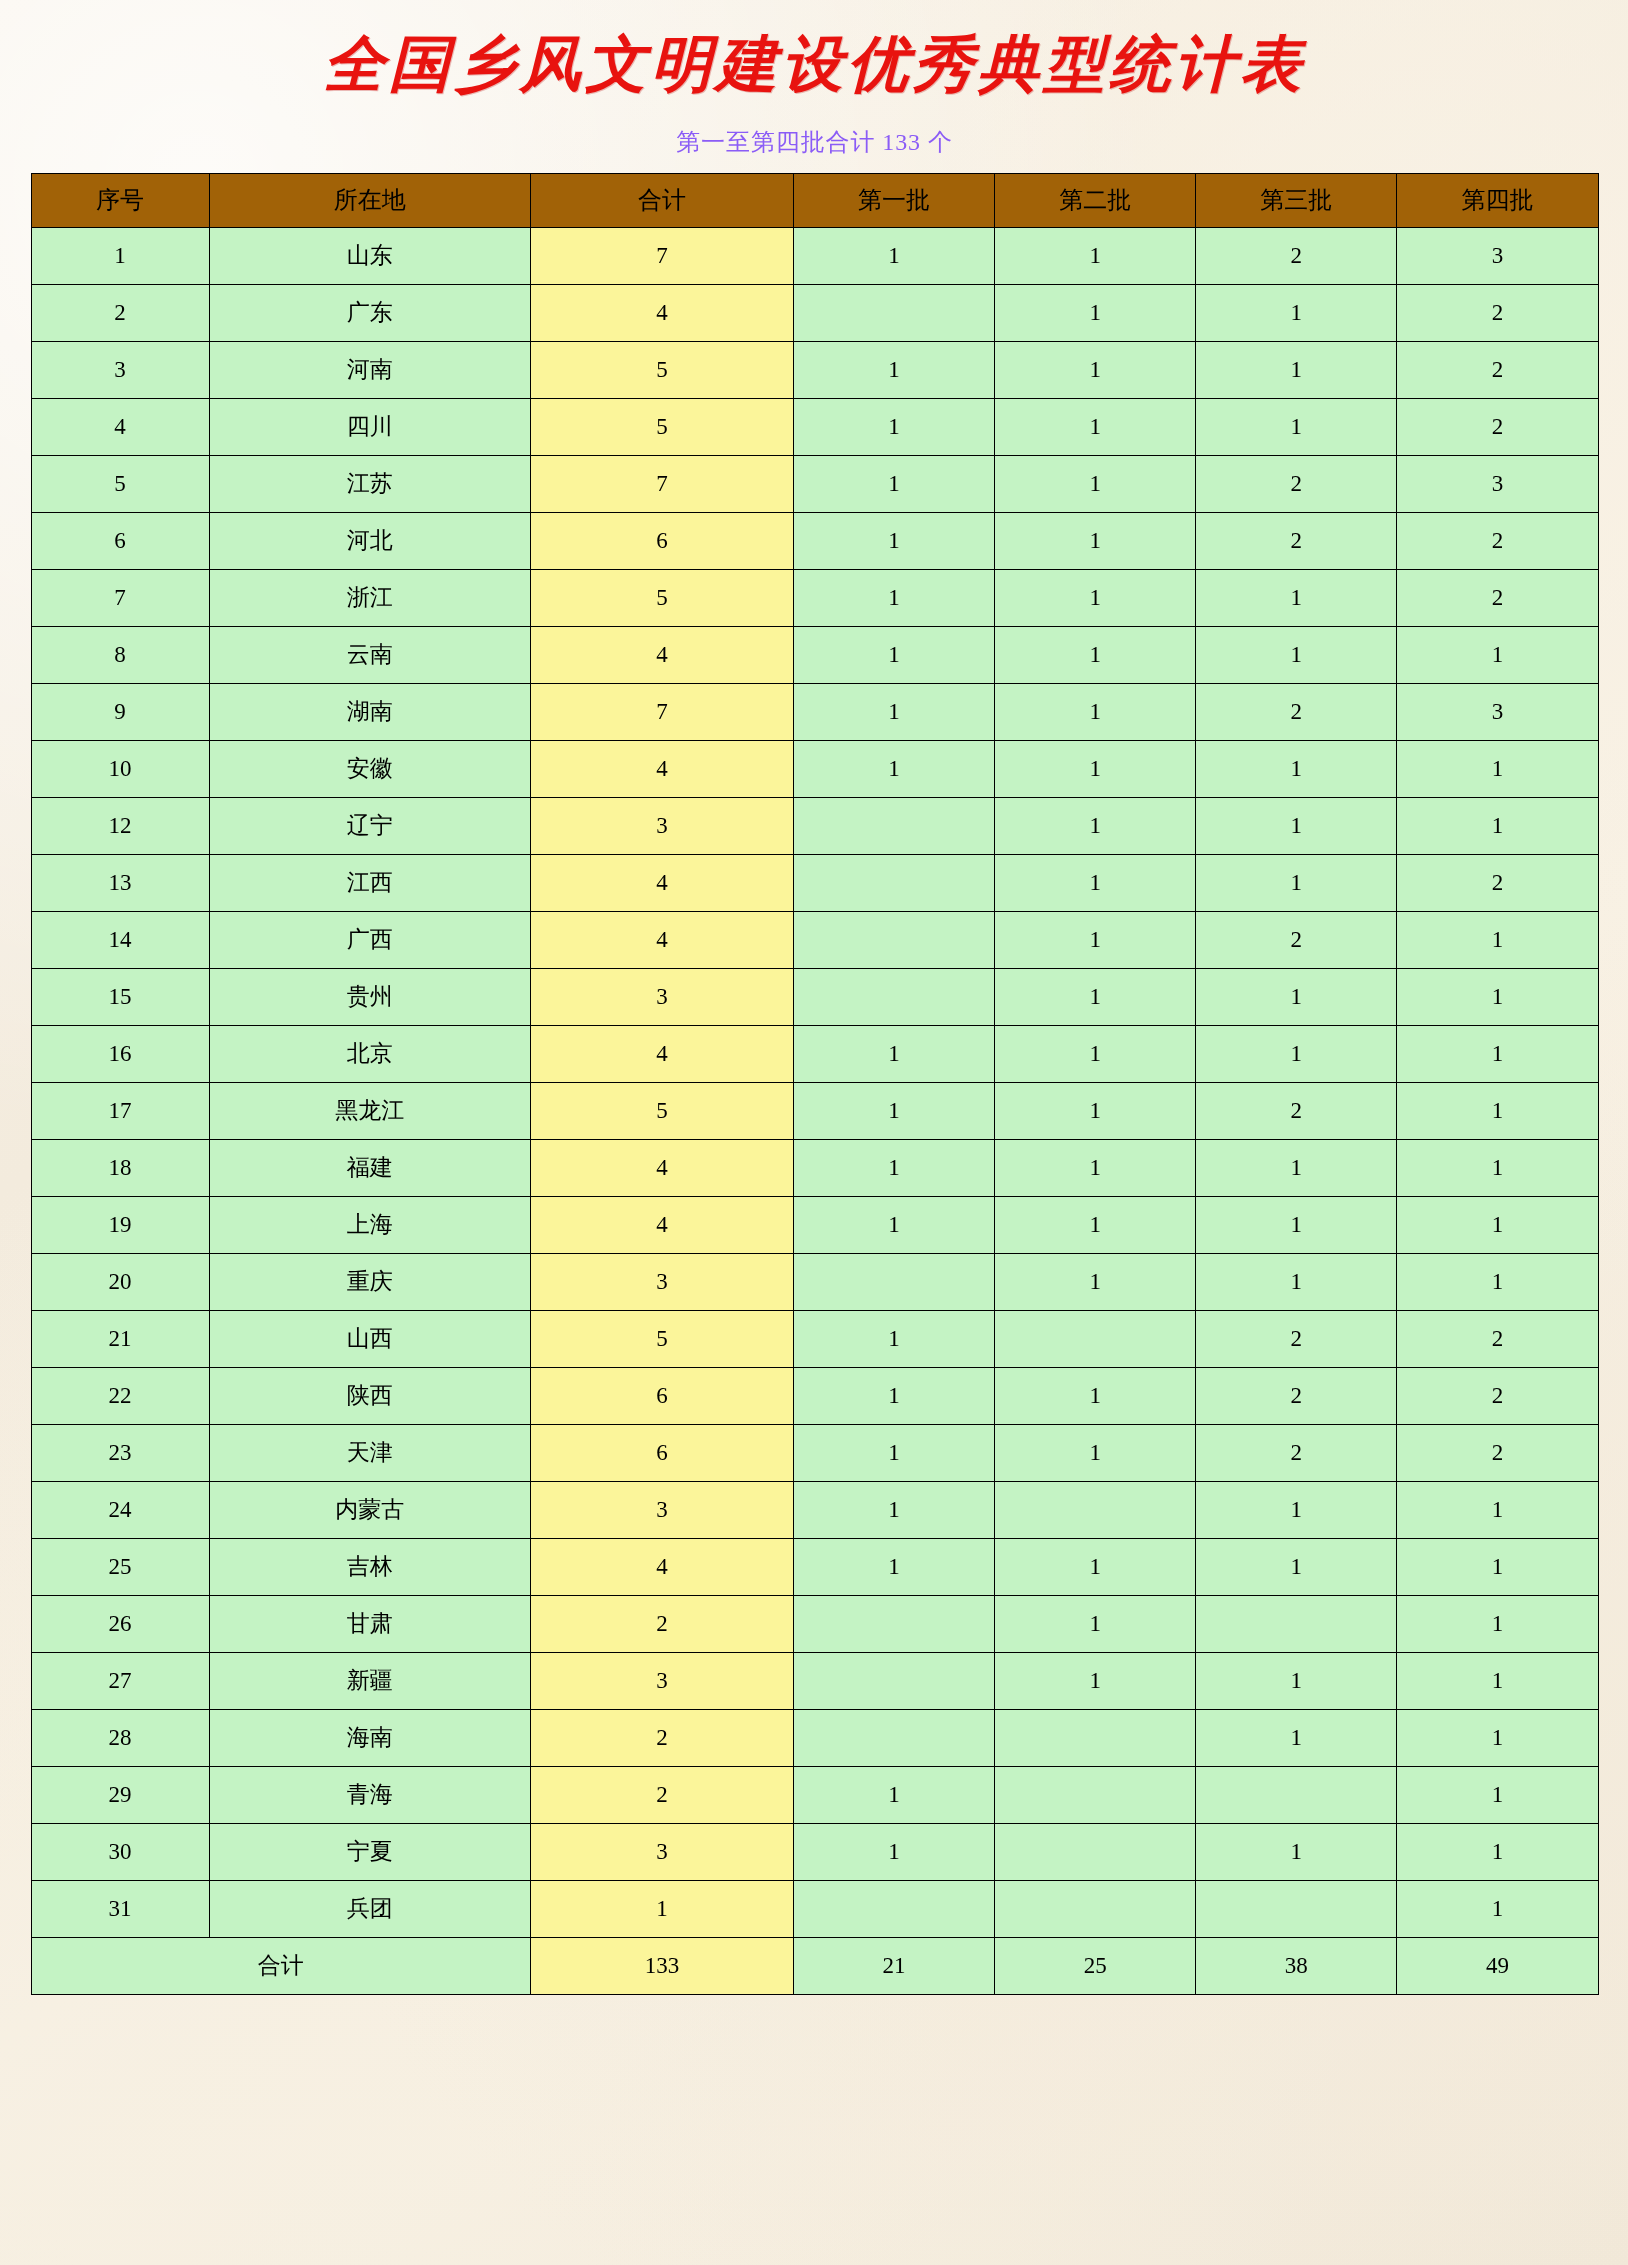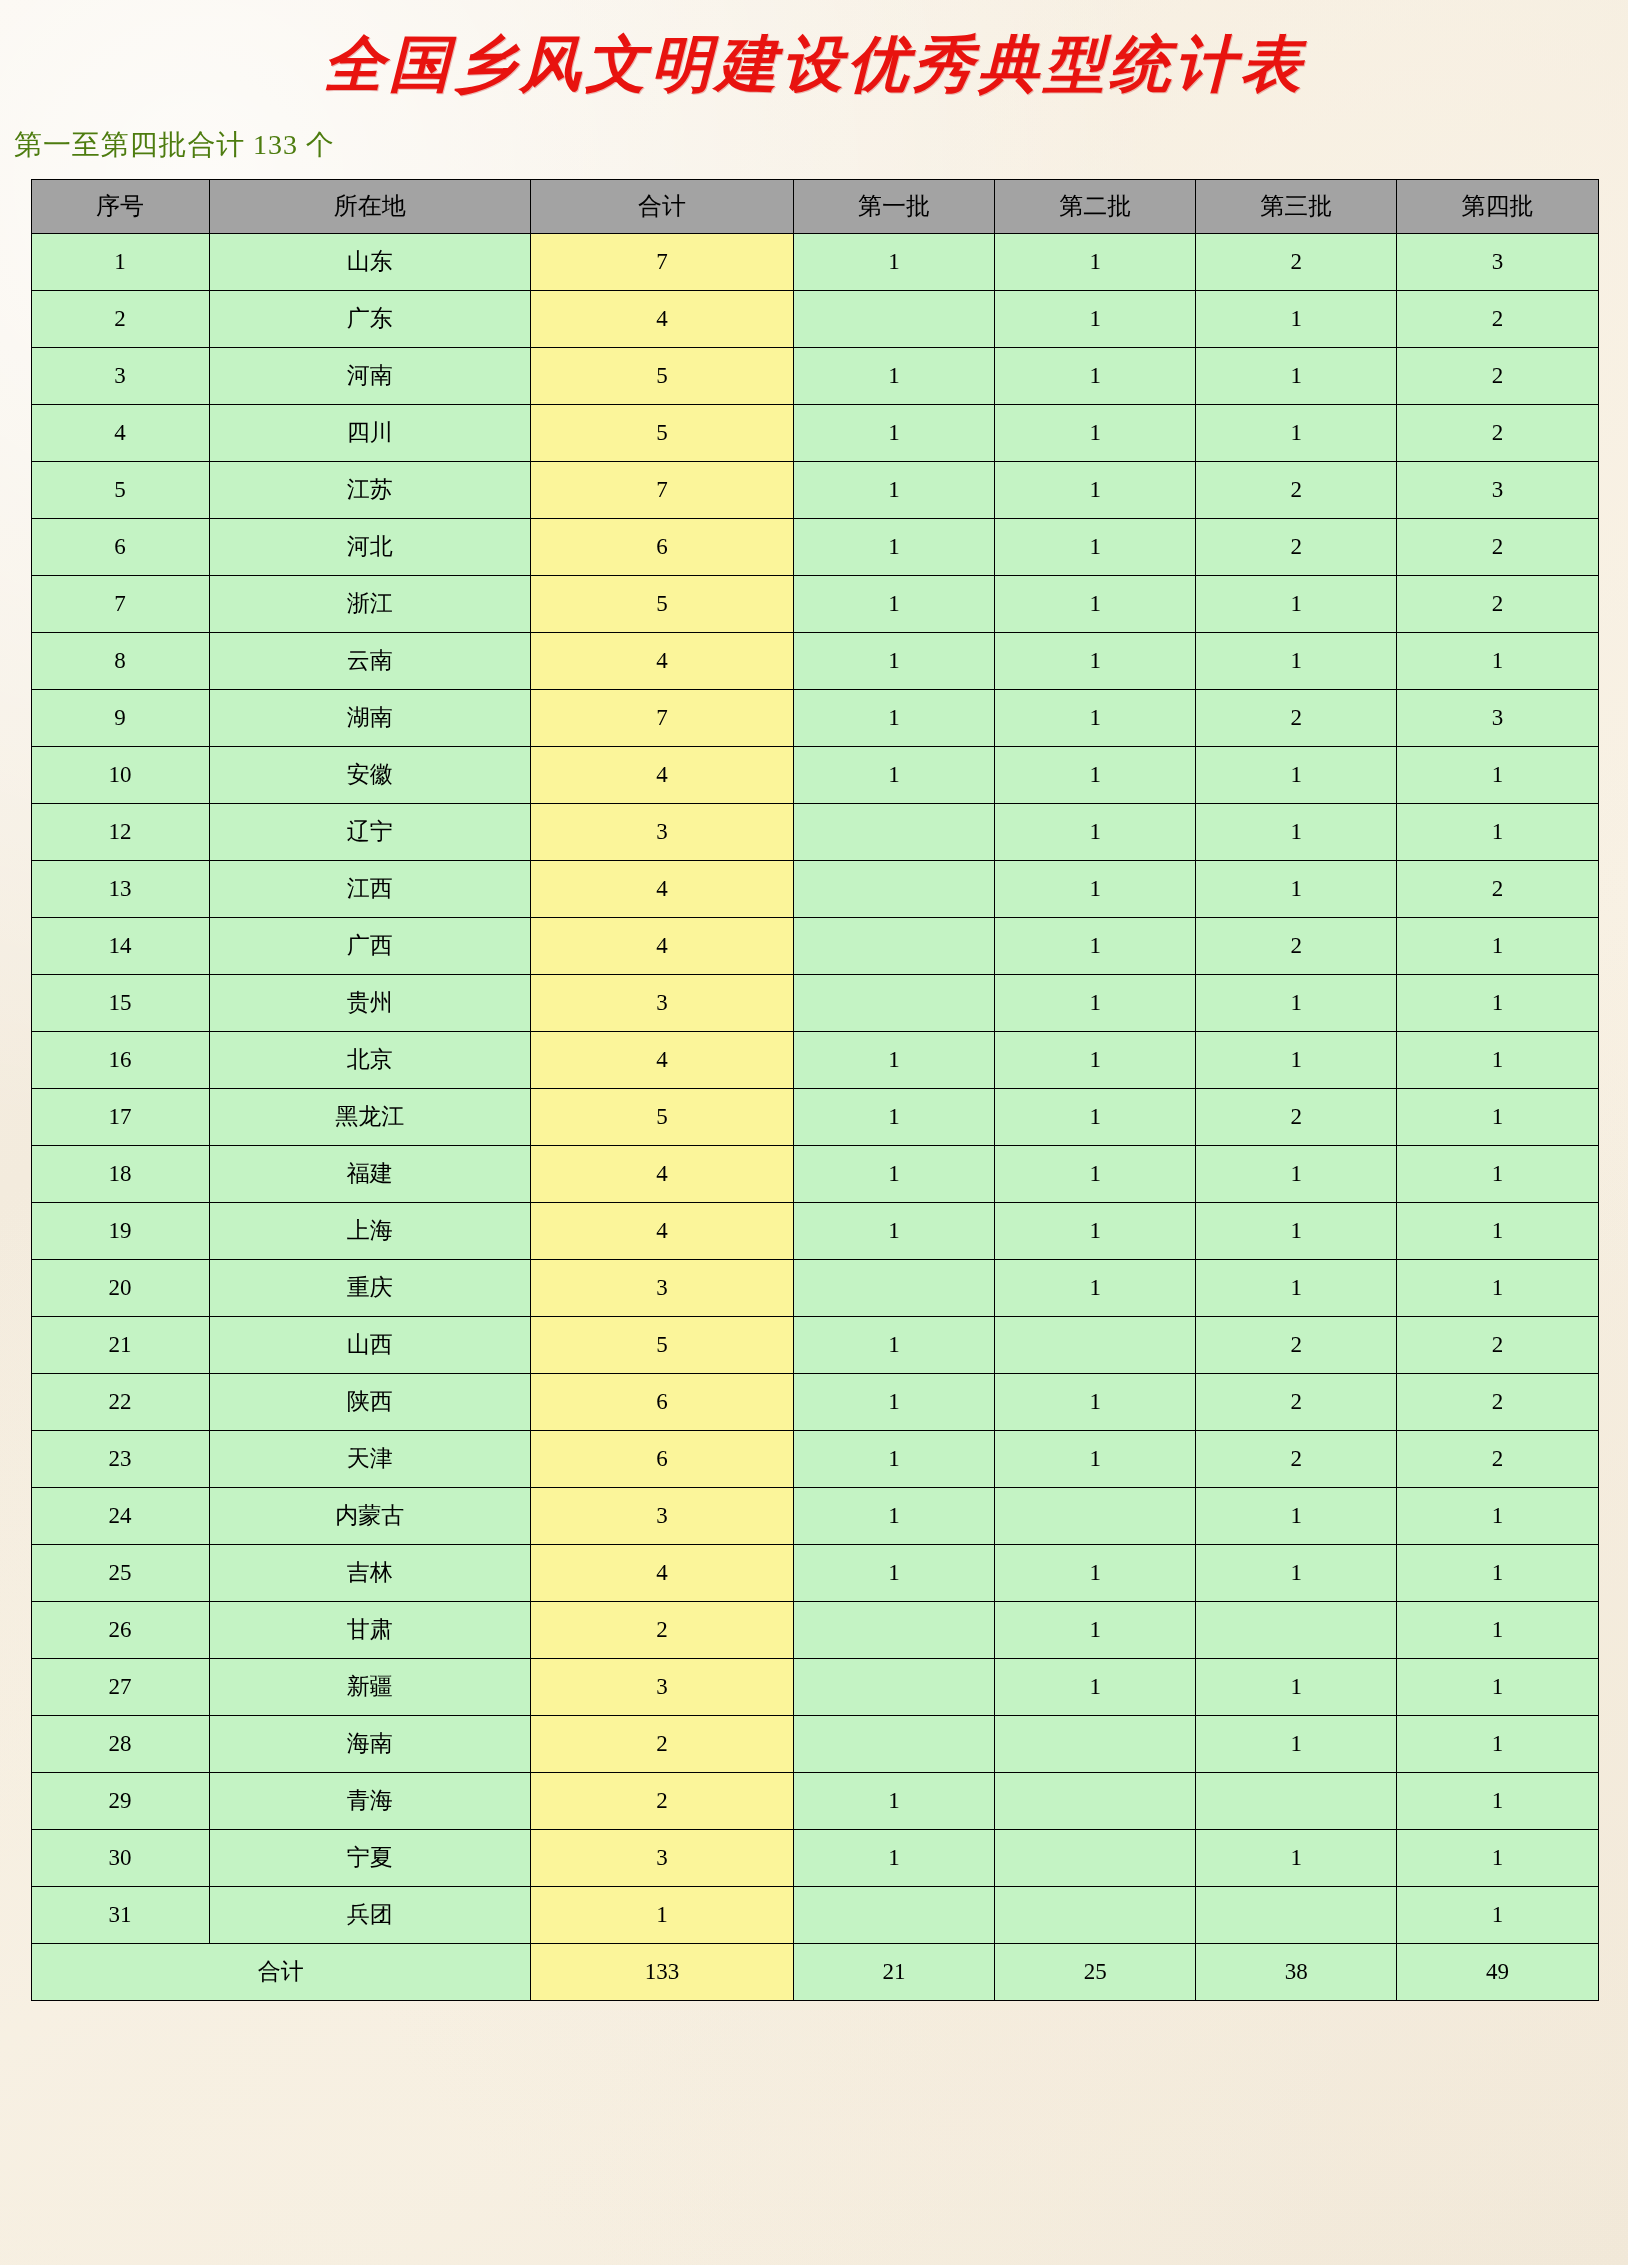--- a/index.html
+++ b/index.html
@@ -38,24 +38,24 @@
     font-weight: bold;
     font-size: 61px;
     letter-spacing: 4.5px;
     margin: 27px 0 0 0;
     padding: 0;
     line-height: 1.25;
     font-style: italic;
     text-shadow: 0.9px 0.9px 0 rgba(180,0,0,0.25);
   }
   .subtitle {
-    text-align: left;
-    color: #4d7c0f;
+    text-align: center;
+    color: #8b5cf6;
     font-family: "Liberation Serif", serif;
-    font-size: 28px;
+    font-size: 24px;
     margin: 23px 0 14.3px 0;
     letter-spacing: 0.9px;
   }
   table.stat {
     border-collapse: collapse;
     width: 1568px;
     margin: 0 auto;
     table-layout: fixed;
     border: 1.8px solid #000;
   }
@@ -67,21 +67,21 @@
     border: 0.9px solid #000;
     height: 56px;
     text-align: center;
     vertical-align: middle;
     font-family: "Liberation Serif", serif;
     font-size: 23px;
     color: #000;
     padding: 0;
   }
   table.stat thead th {
-    background: #a3a3a3;
+    background: #a16207;
     font-weight: normal;
     font-size: 24px;
     height: 53px;
   }
   table.stat tbody td {
     background: #c4f3c4;
   }
   table.stat tbody td.total-col {
     background: #fbf59a;
   }

